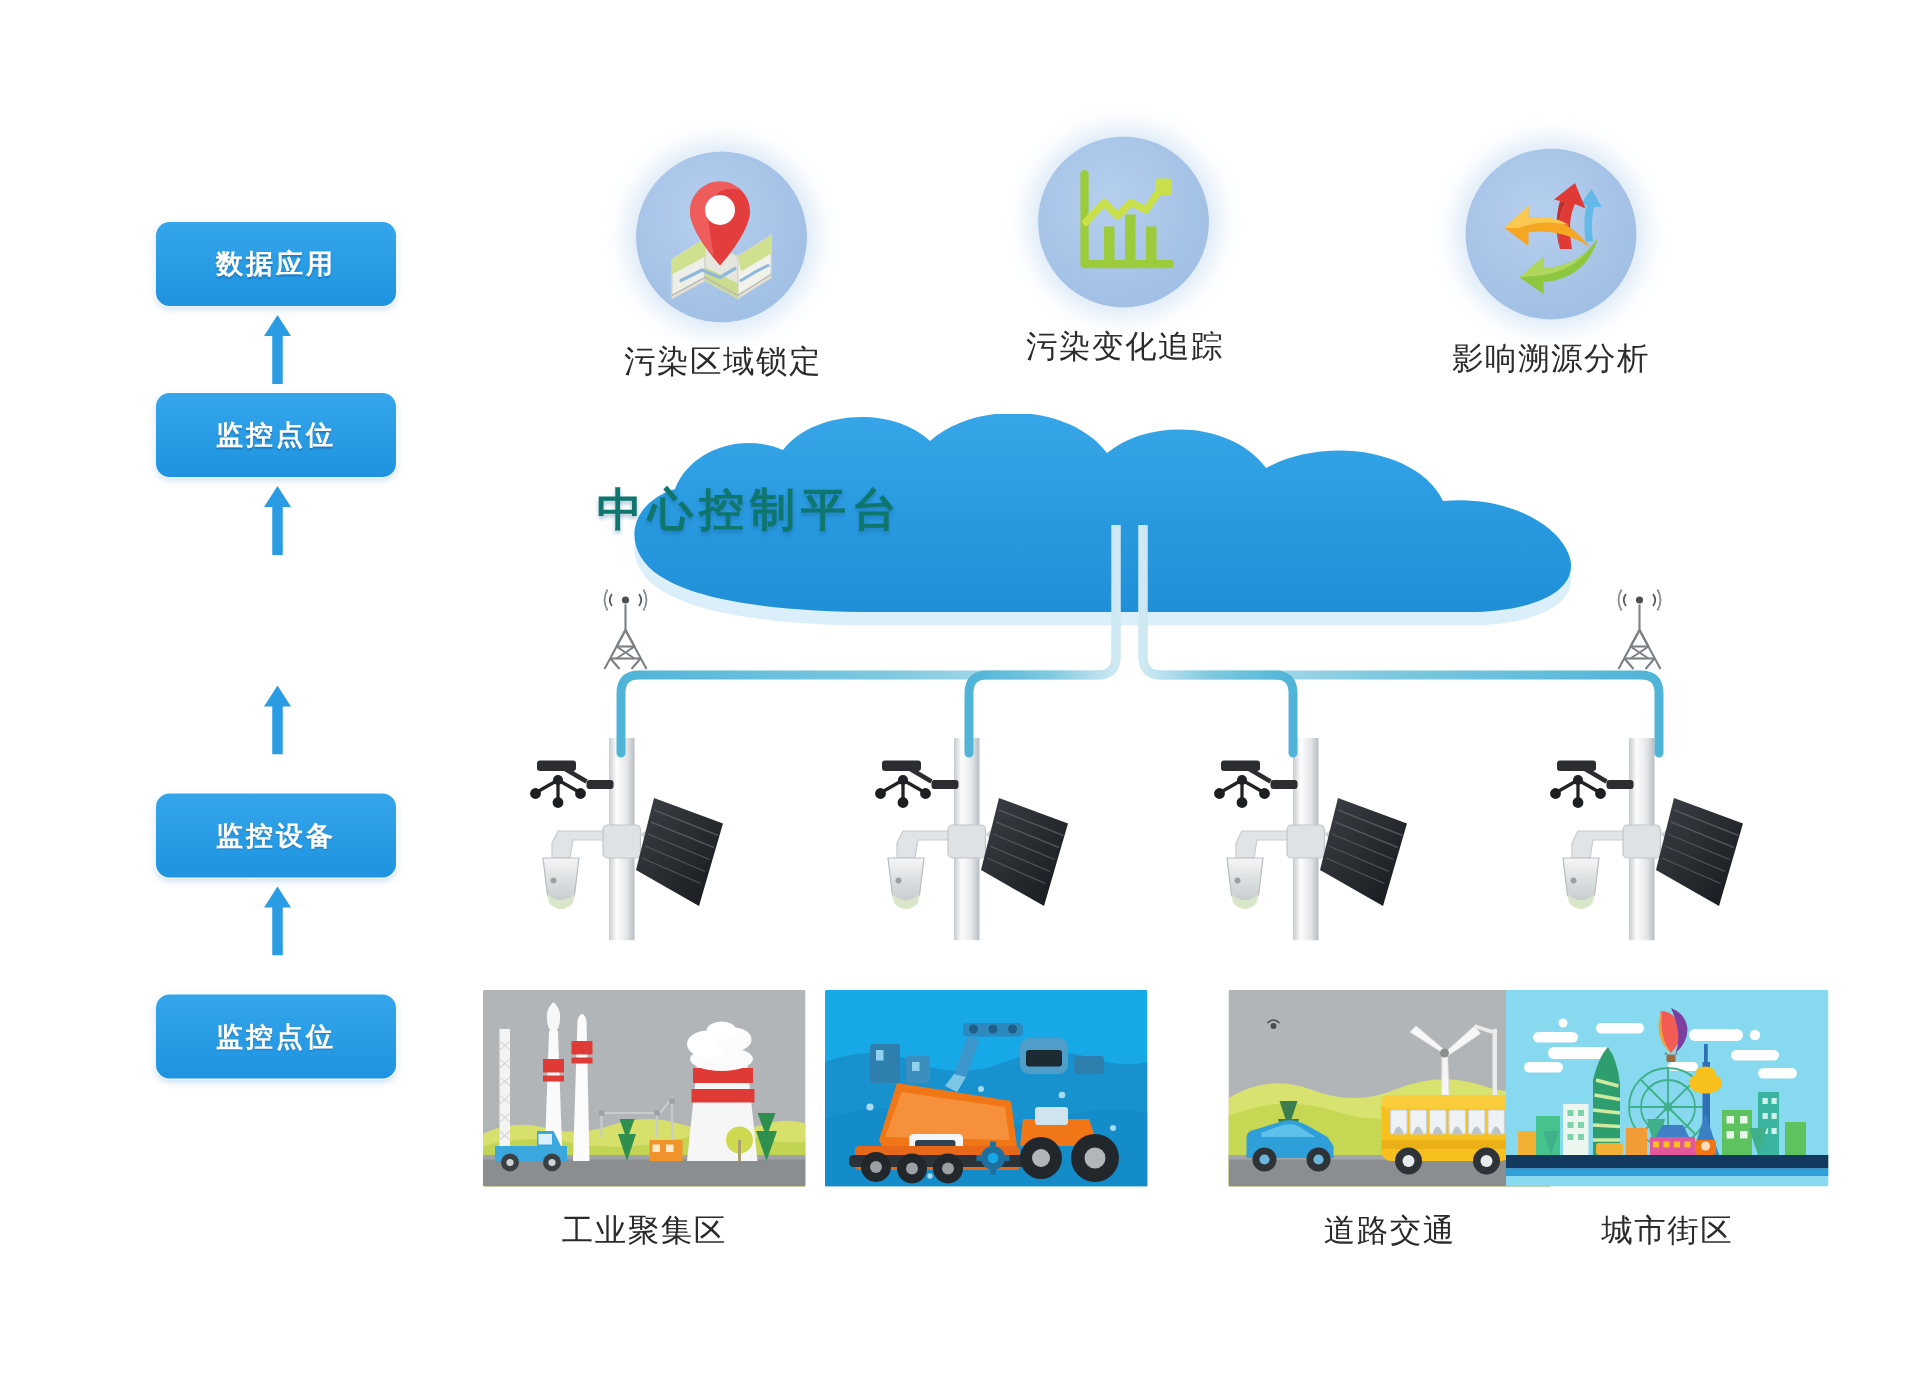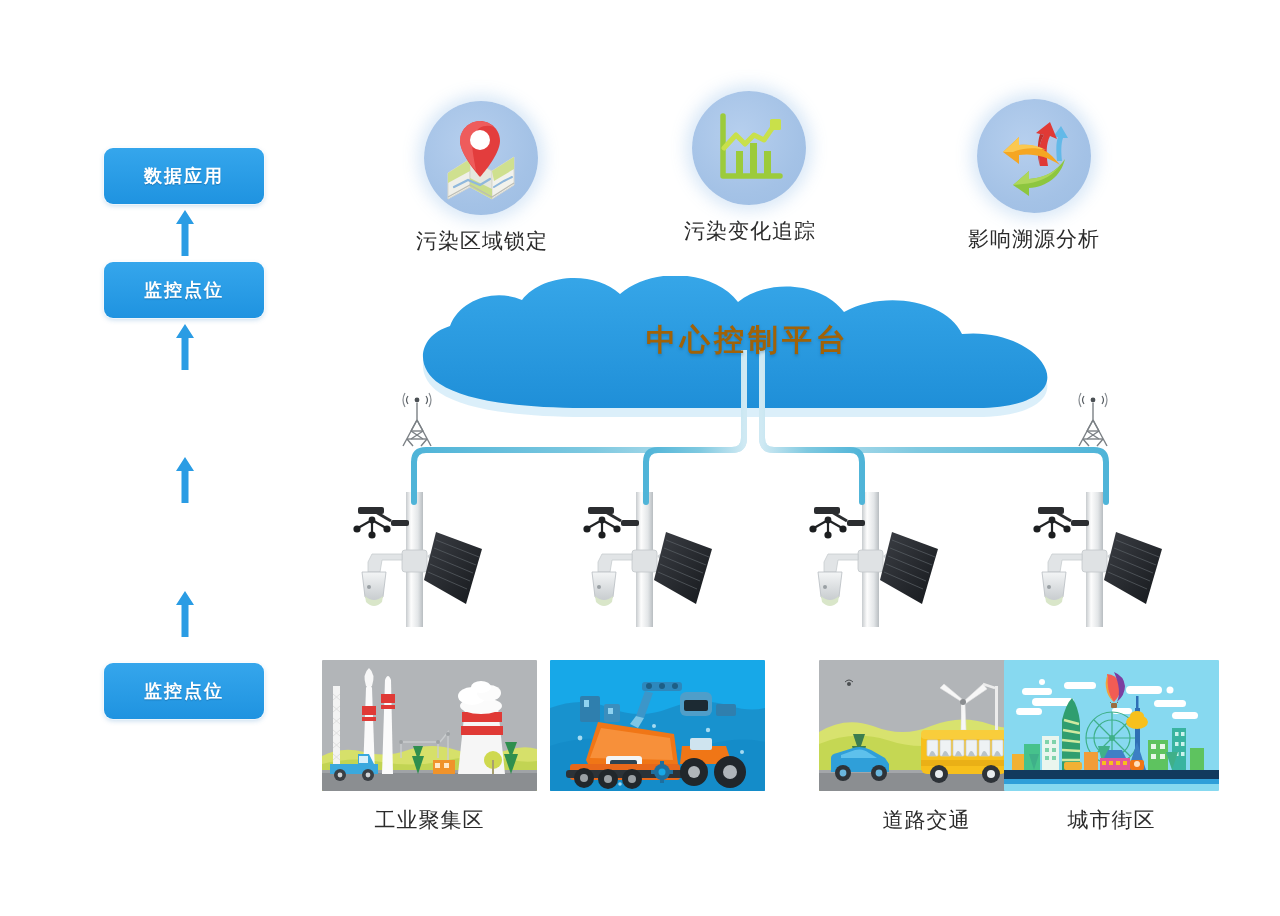--- a/index.html
+++ b/index.html
@@ -40,22 +40,22 @@
   }
   .feature-circle svg { position: absolute; left: 0; top: 0; }
   .feature-label {
     margin-top: 12px; font-size: 21px; color: #2b2b2b;
     letter-spacing: 1px; white-space: nowrap;
   }
 
   
   #cloud-wrap { position: absolute; left: 398px; top: 276px; width: 700px; height: 150px; }
   #cloud-title {
-    position: absolute; left: 0; right: 0; top: 44px; text-align: center;
-    color: #a16207; font-size: 30px; font-weight: bold; letter-spacing: 4px;
+    position: absolute; left: 0; right: 0; top: 44px; text-align: left;
+    color: #0f766e; font-size: 30px; font-weight: bold; letter-spacing: 4px;
     text-shadow: 0 2px 3px rgba(10,80,140,.35);
     z-index: 3; pointer-events: none;
   }
 
   
   #connectors { position: absolute; left: 390px; top: 350px; width: 740px; height: 170px; z-index: 1; }
 
   
   .tower { position: absolute; width: 46px; height: 62px; }
 
@@ -92,20 +92,23 @@
         <path d="M10 0 L19 14 L13.5 14 L13.5 46 L6.5 46 L6.5 14 L1 14 Z" fill="#2a9ce4"></path>
       </svg>
   </div>
 
   <div class="stage-arrow" style="top:309px;">
     <svg width="20" height="46" viewBox="0 0 20 46">
         <path d="M10 0 L19 14 L13.5 14 L13.5 46 L6.5 46 L6.5 14 L1 14 Z" fill="#2a9ce4"></path>
       </svg>
   </div>
 
+  <div class="stage-box" style="top:381px;">
+    <span class="stage-label">监控设备</span>
+  </div>
   <div class="stage-arrow" style="top:443px;">
     <svg width="20" height="46" viewBox="0 0 20 46">
         <path d="M10 0 L19 14 L13.5 14 L13.5 46 L6.5 46 L6.5 14 L1 14 Z" fill="#2a9ce4"></path>
       </svg>
   </div>
 
   <div class="stage-box" style="top:515px;">
     <span class="stage-label">监控点位</span>
   </div>
 </div>

